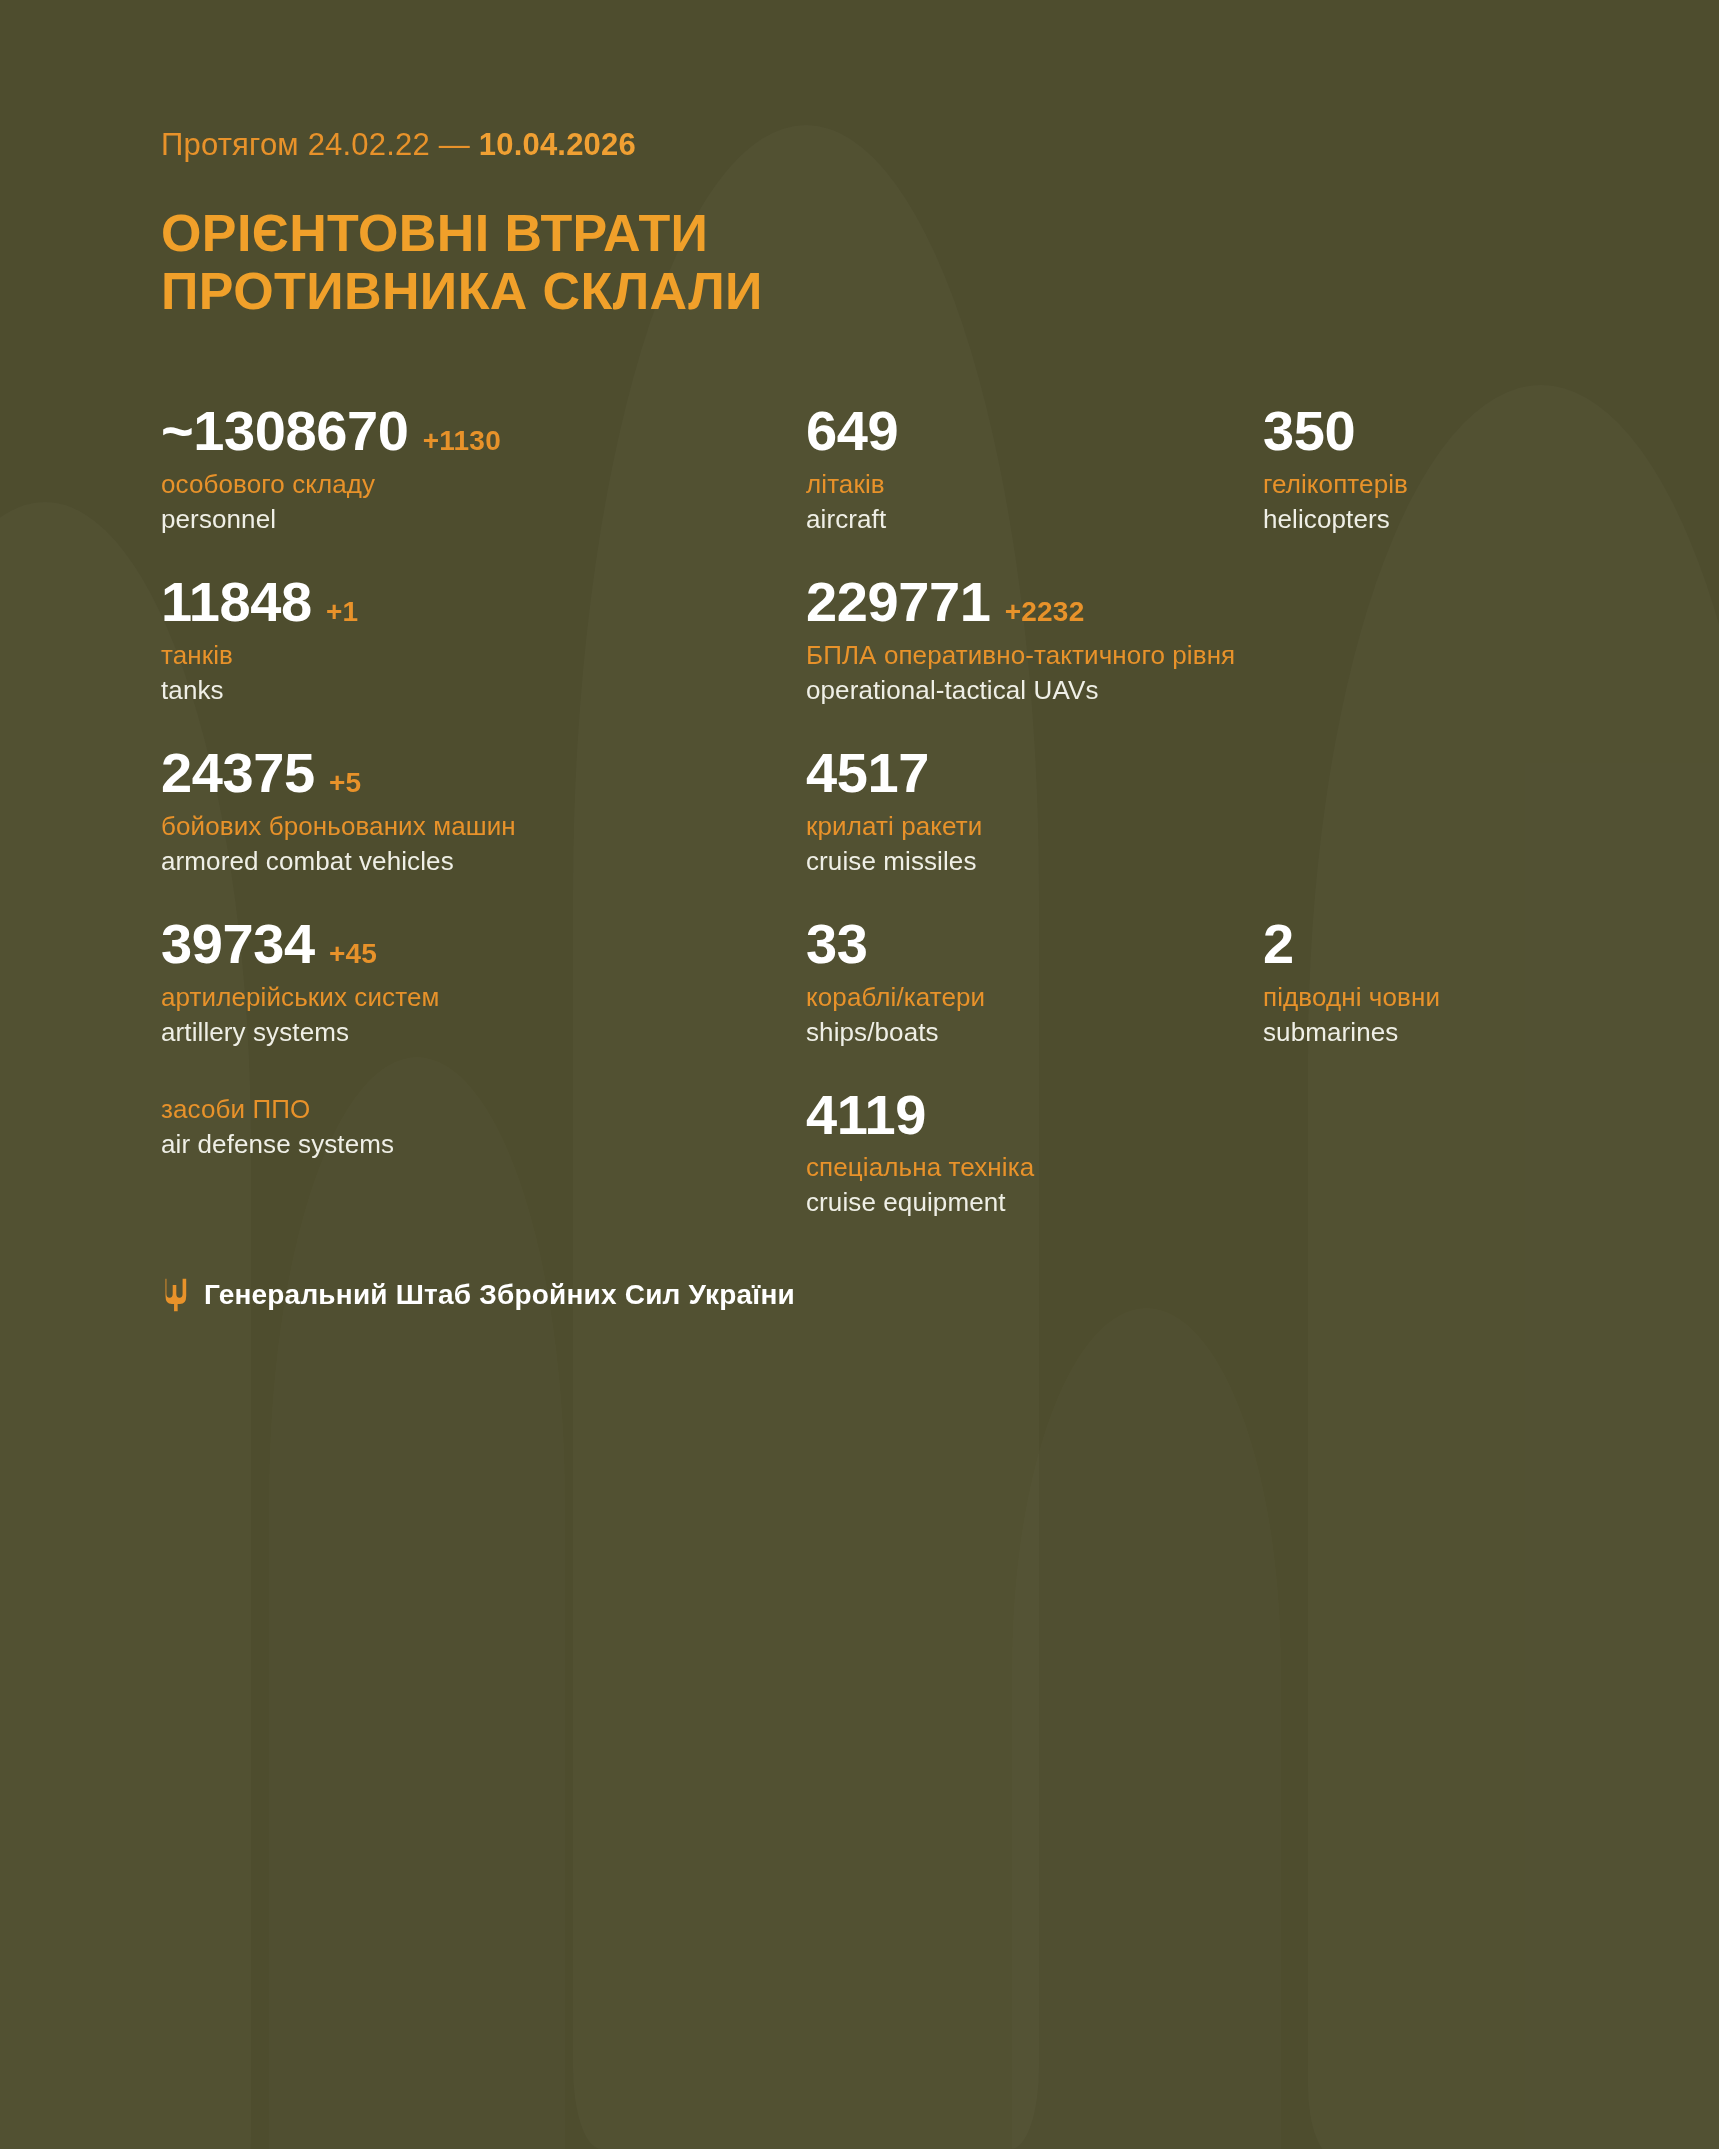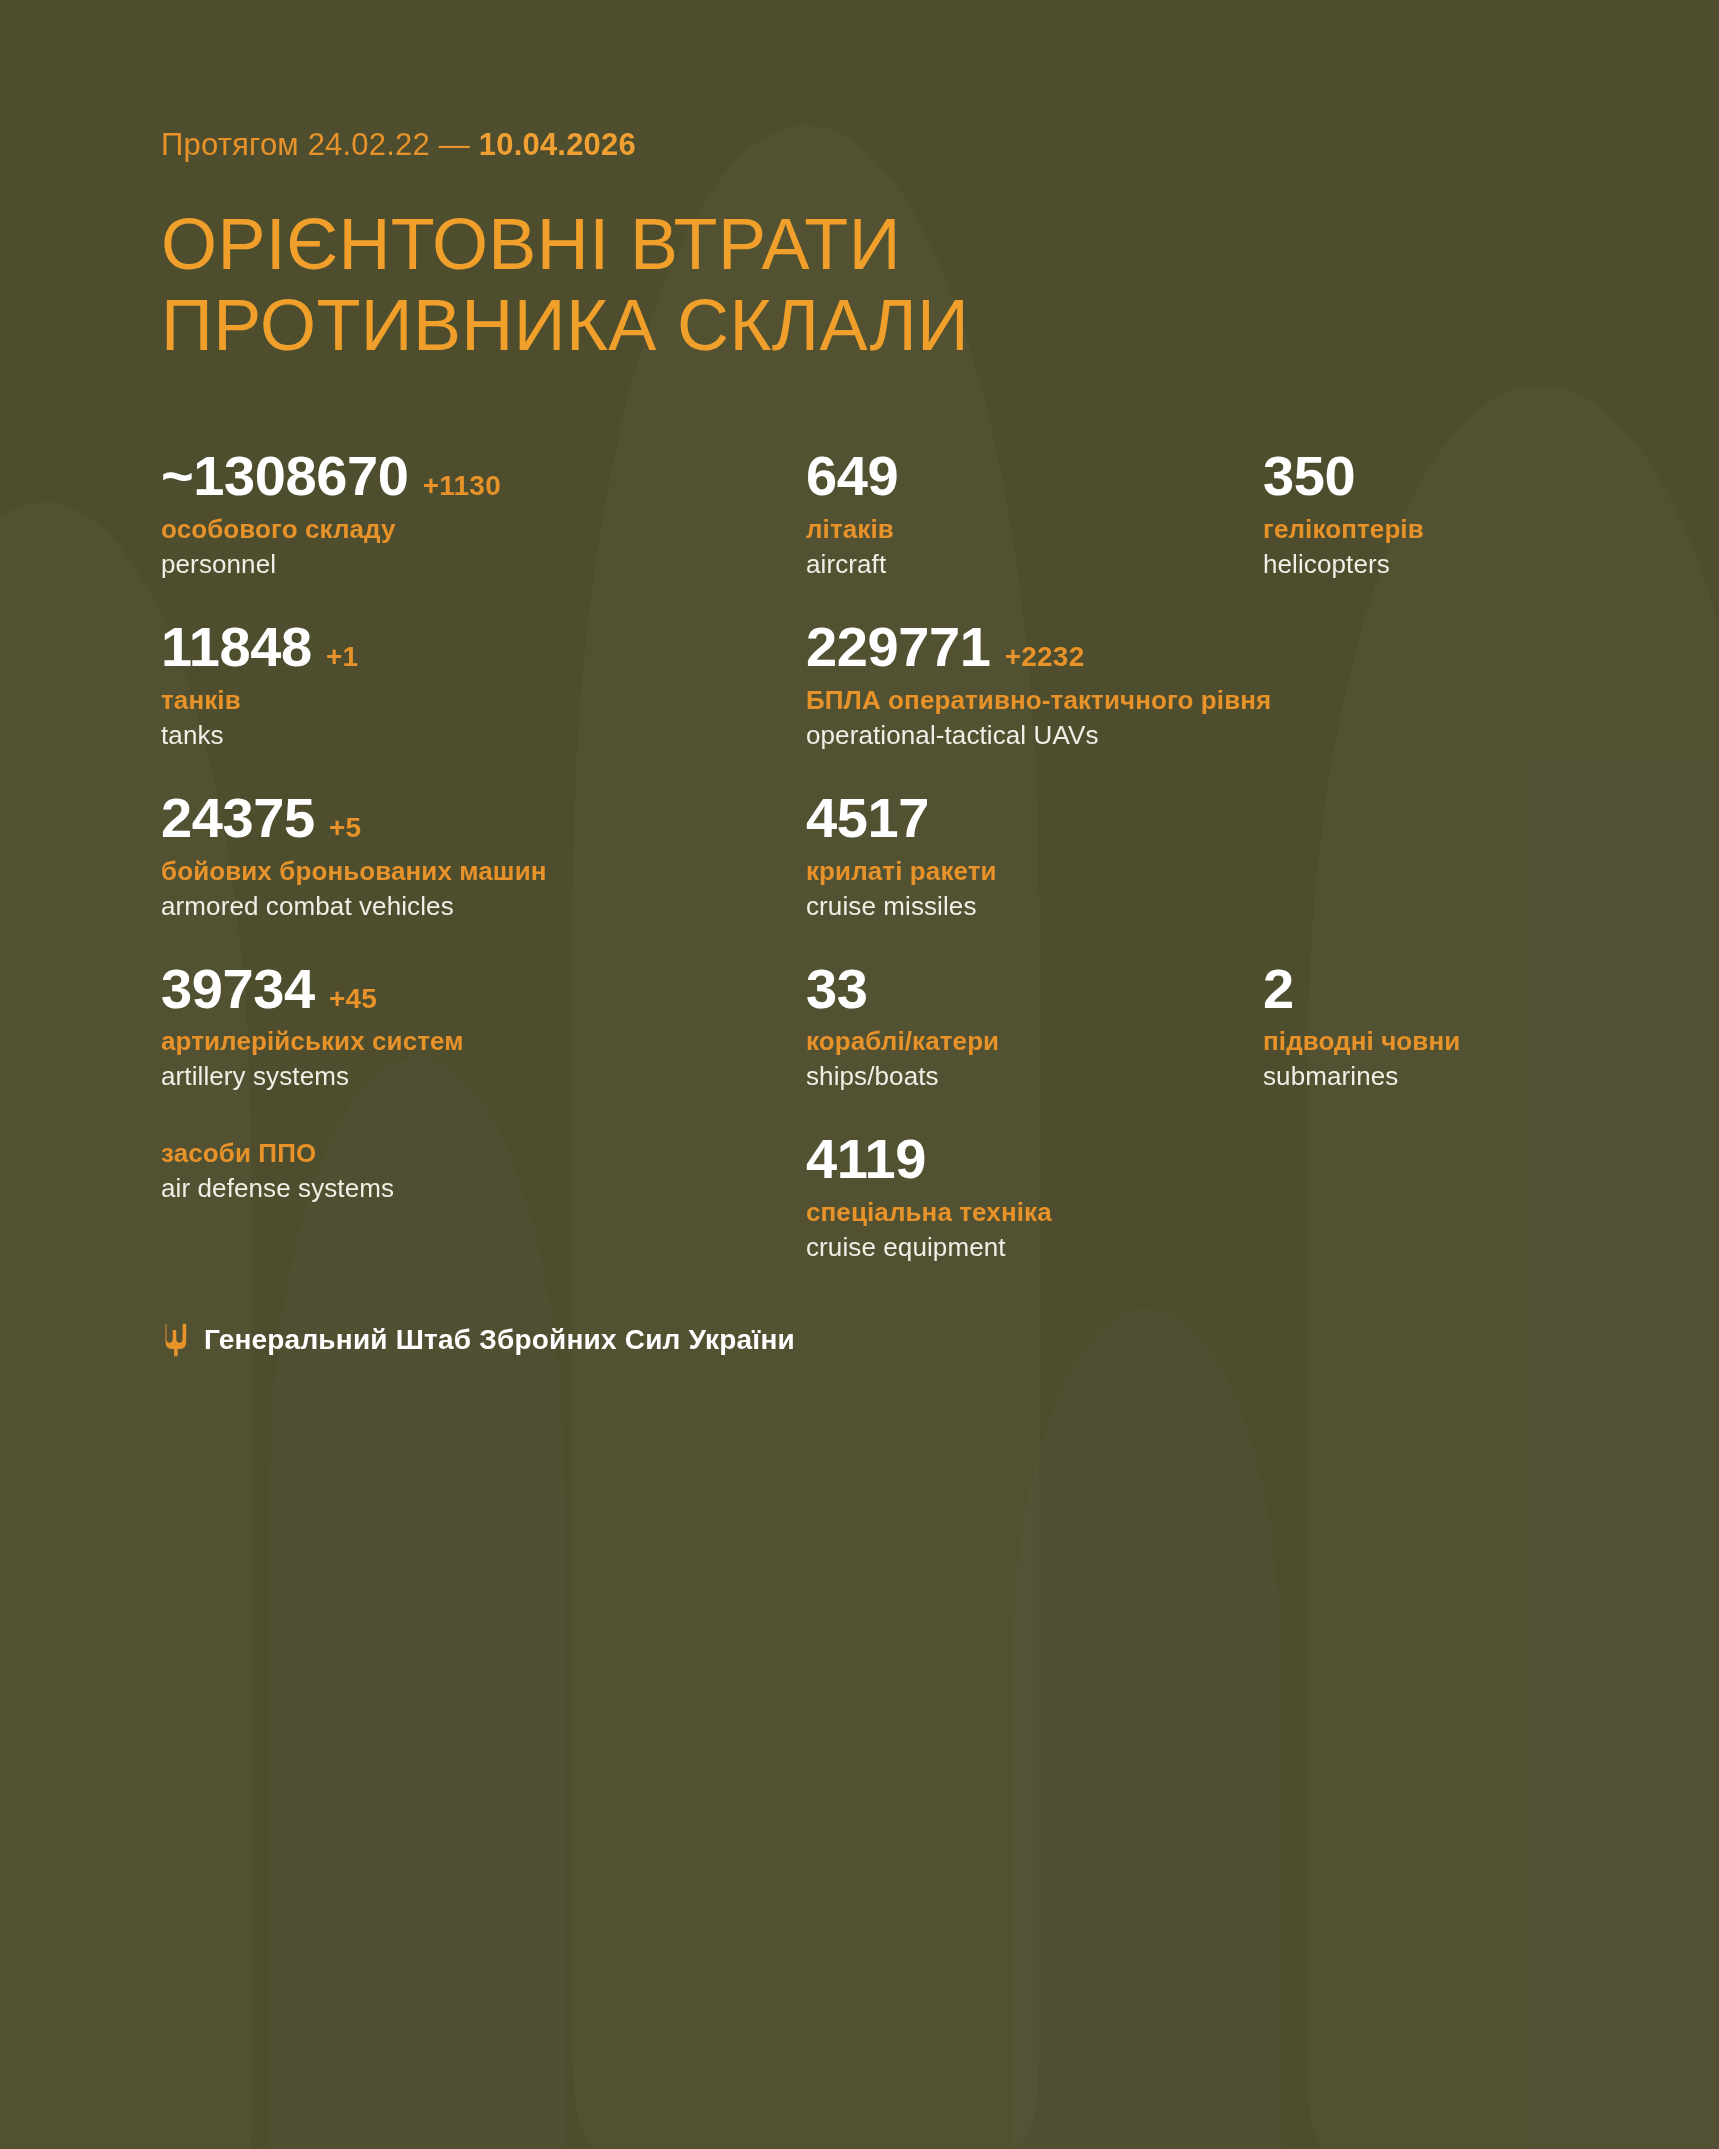--- a/index.html
+++ b/index.html
@@ -48,23 +48,23 @@
     color: #e8922a;
   }
   .period .date {
     font-weight: bold;
     color: #f0a033;
   }
 
   .headline {
     margin-top: 41px;
     color: #f0a02a;
-    font-size: 72px;
+    font-size: 52px;
     line-height: 1.12;
-    font-weight: normal;
+    font-weight: bold;
     letter-spacing: 0.4px;
     text-transform: uppercase;
   }
   .headline .l2 { display: block; }
 
   .grid {
     margin-top: 82px;
     width: 1424px;
   }
 
@@ -99,21 +99,21 @@
   .delta {
     color: #e8922a;
     font-size: 28px;
     font-weight: bold;
     letter-spacing: 0.2px;
   }
   .label-ua {
     margin-top: 8px;
     color: #e8922a;
     font-size: 26px;
-    font-weight: bold;
+    font-weight: normal;
     letter-spacing: 0.1px;
   }
   .label-en {
     margin-top: 4px;
     color: #efefe6;
     font-size: 26px;
     letter-spacing: 0.1px;
   }
 
   .footer {

